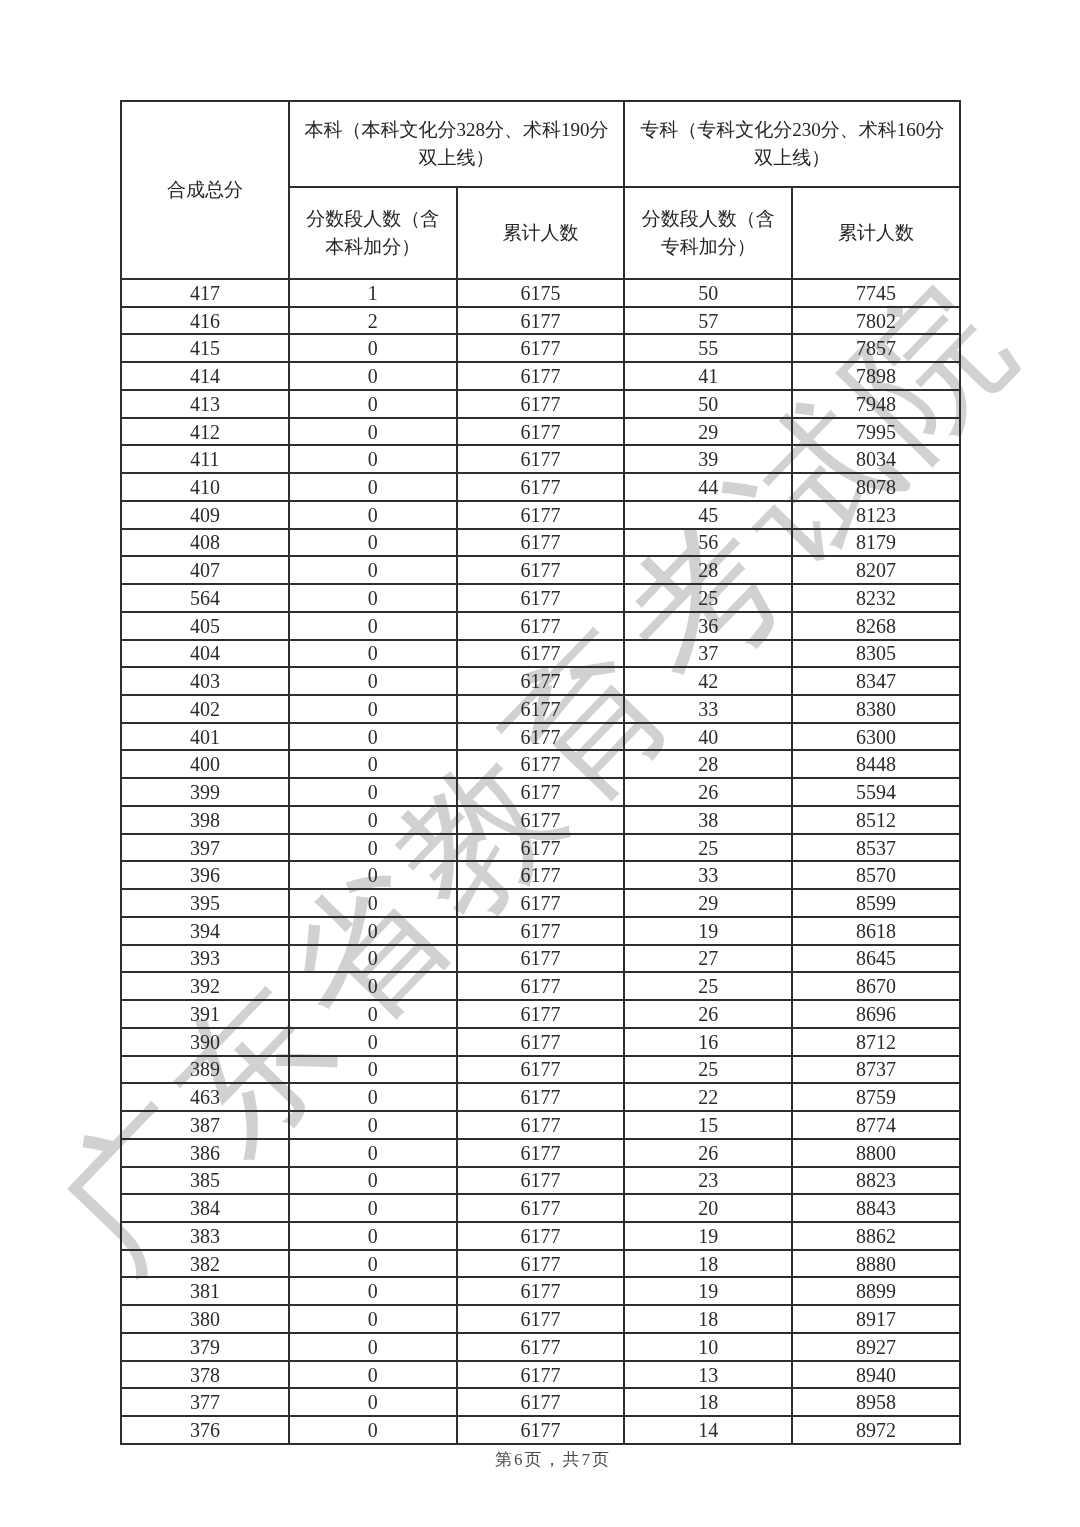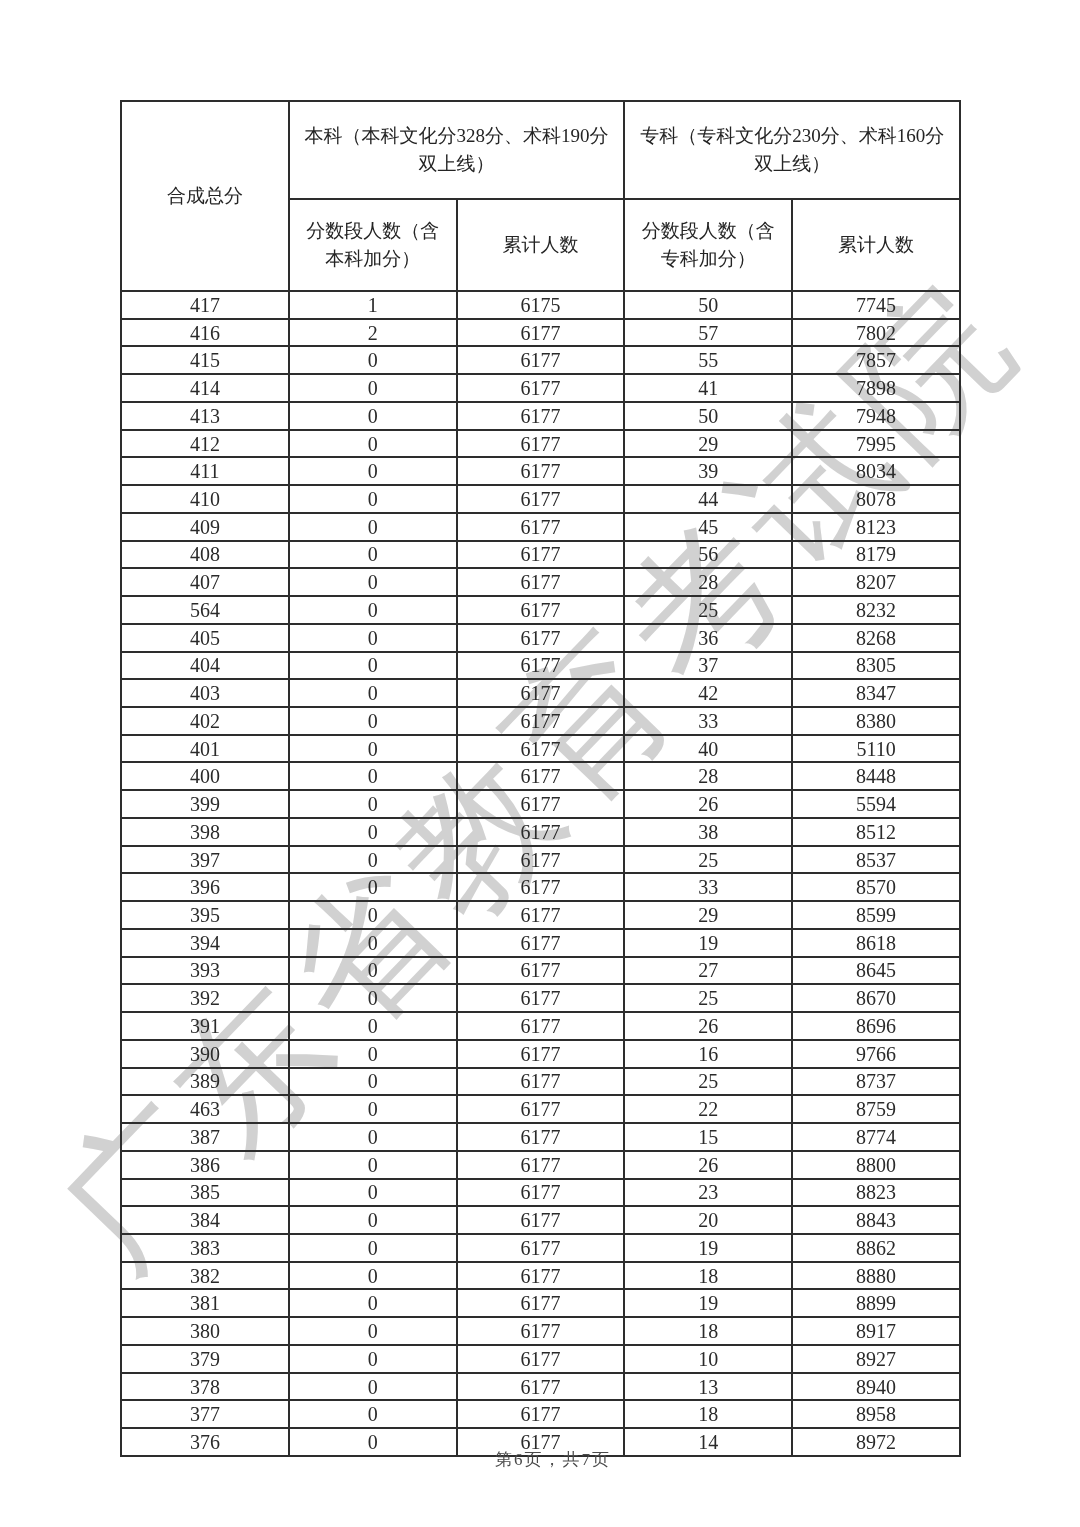--- a/index.html
+++ b/index.html
@@ -44,21 +44,21 @@
   table.score-table th,
   table.score-table td {
     border: 2px solid #2d2d2d;
     text-align: center;
     vertical-align: middle;
     font-weight: 400;
     color: #242424;
     background: transparent;
     padding: 0 8px;
   }
-  tr.group-row th { height: 56px; font-size: 19px; line-height: 1.45; padding: 20px 8px; }
+  tr.group-row th { height: 56px; font-size: 19px; line-height: 1.45; padding: 14px 8px; }
   tr.sub-row th   { height: 86px; font-size: 19px; line-height: 1.5;  padding: 2px 10px; }
   th.total-col    { font-size: 19px; }
   table.score-table tbody td {
     height: 25.74px;
     font-size: 20px;
     line-height: 1;
     color: #2a2a2a;
   }
   .page-footer {
     position: absolute;
@@ -211,21 +211,21 @@
           <td>0</td>
           <td>6177</td>
           <td>33</td>
           <td>8380</td>
         </tr>
         <tr>
           <td>401</td>
           <td>0</td>
           <td>6177</td>
           <td>40</td>
-          <td>5110</td>
+          <td>6300</td>
         </tr>
         <tr>
           <td>400</td>
           <td>0</td>
           <td>6177</td>
           <td>28</td>
           <td>8448</td>
         </tr>
         <tr>
           <td>399</td>
@@ -288,21 +288,21 @@
           <td>0</td>
           <td>6177</td>
           <td>26</td>
           <td>8696</td>
         </tr>
         <tr>
           <td>390</td>
           <td>0</td>
           <td>6177</td>
           <td>16</td>
-          <td>9766</td>
+          <td>8712</td>
         </tr>
         <tr>
           <td>389</td>
           <td>0</td>
           <td>6177</td>
           <td>25</td>
           <td>8737</td>
         </tr>
         <tr>
           <td>463</td>

